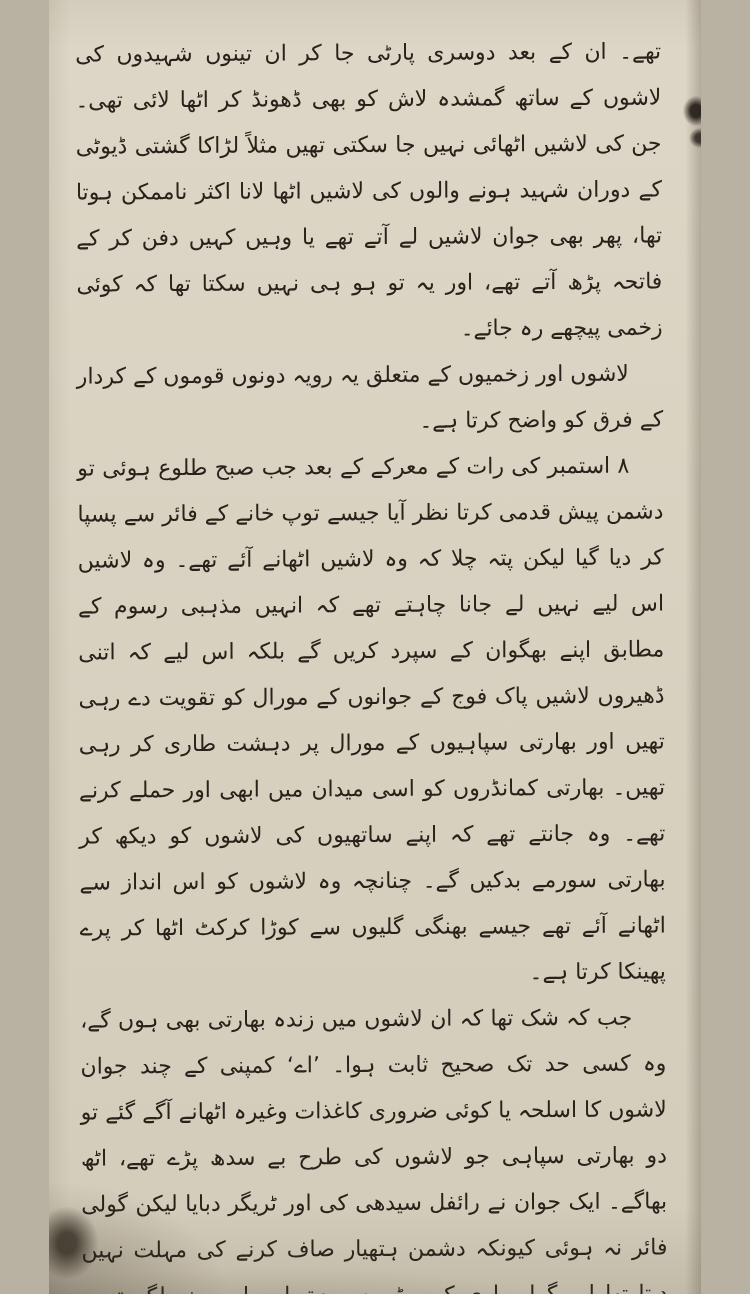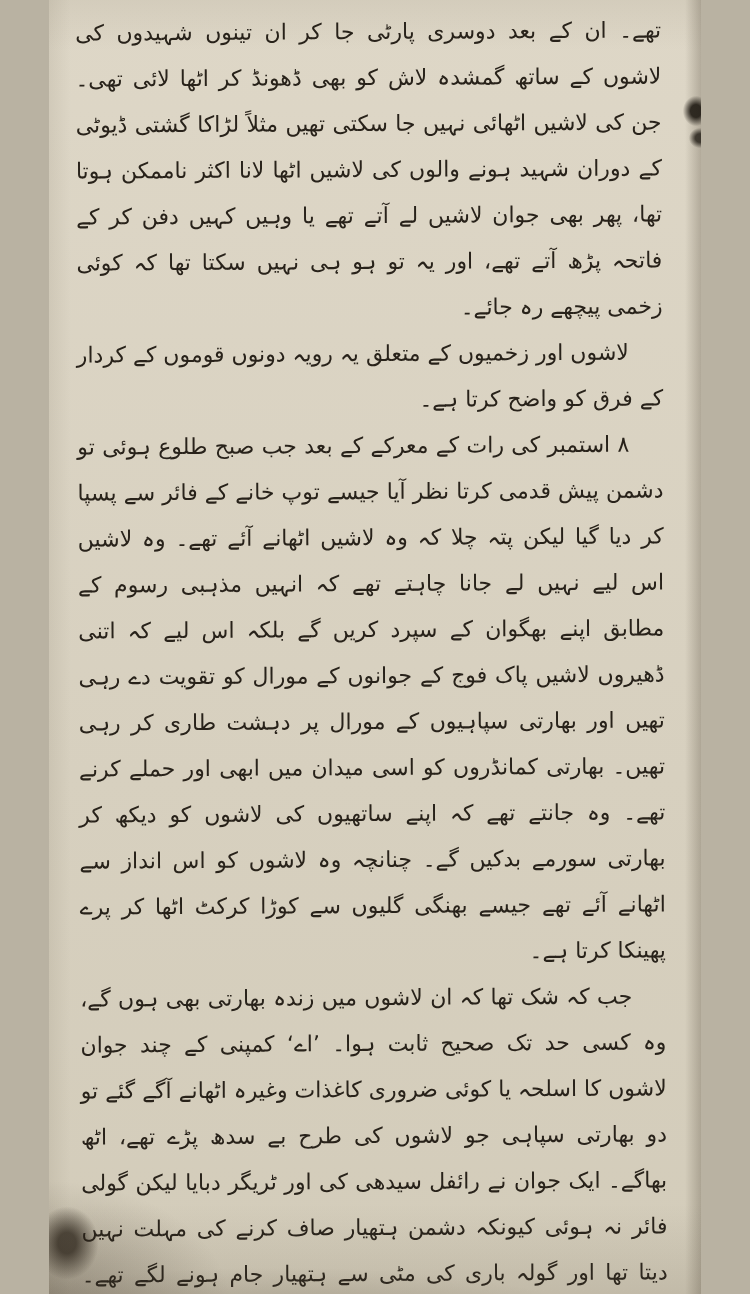--- a/index.html
+++ b/index.html
@@ -6,21 +6,21 @@
     margin: 0;
     padding: 0;
     background: #b9b2a2;
   }
   .page {
     position: relative;
     width: 652px;
     height: 1294px;
     margin: 0 auto;
     box-sizing: border-box;
-    padding: 9px 36px 8px 30px;
+    padding: 30px 36px 8px 30px;
     overflow: hidden;
     background:
       radial-gradient(ellipse 260px 180px at 0% 101%, rgba(58,48,36,0.38), rgba(58,48,36,0) 70%),
       radial-gradient(ellipse 420px 70px at 35% 102%, rgba(70,60,45,0.22), rgba(70,60,45,0) 75%),
       linear-gradient(to left, rgba(80,70,55,0.30), rgba(80,70,55,0) 16px),
       linear-gradient(to right, rgba(100,90,70,0.10), rgba(100,90,70,0) 22px),
       linear-gradient(to bottom, rgba(120,110,88,0.10), rgba(120,110,88,0) 50px),
       linear-gradient(#ded7c7, #d7d0bf 60%, #d3ccba);
   }
   .text-block {

